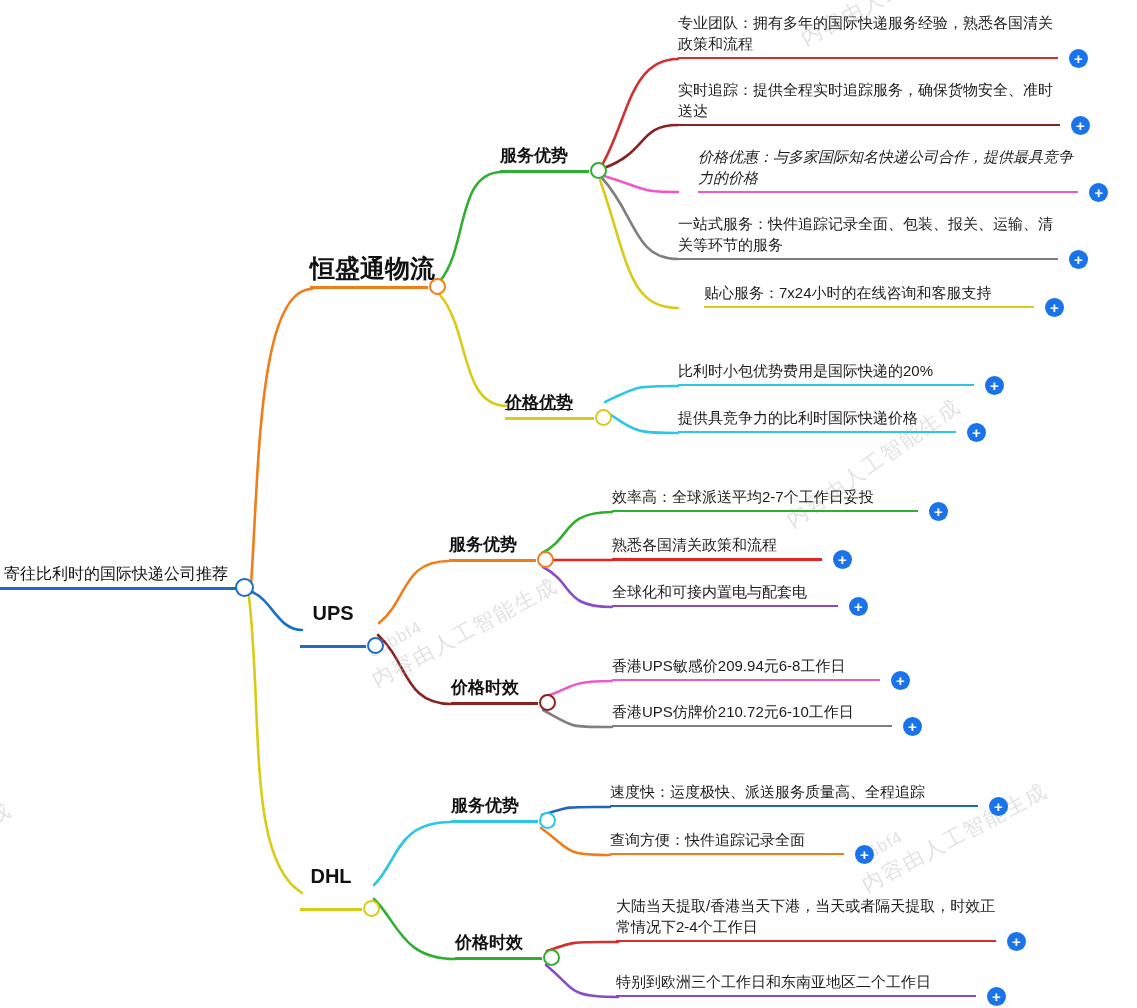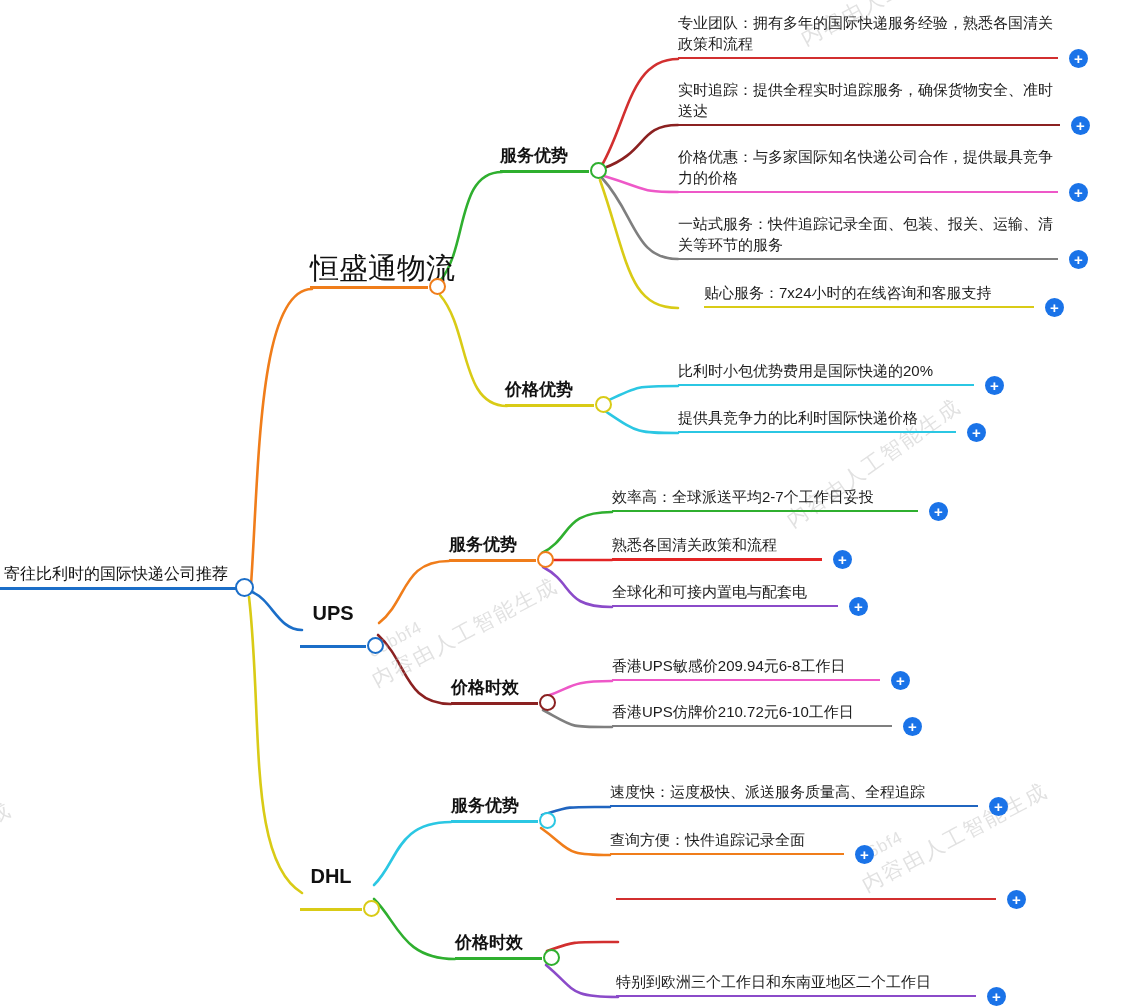--- a/index.html
+++ b/index.html
@@ -4,21 +4,21 @@
 <style>
   html,body{margin:0;padding:0;background:#fff;}
   .canvas{position:relative;width:1137px;height:1008px;background:#ffffff;overflow:hidden;
           font-family:"Liberation Sans","DejaVu Sans",sans-serif;color:#1c1c1c;}
   svg.connectors{position:absolute;left:0;top:0;width:1137px;height:1008px;pointer-events:none;}
   svg.connectors path{fill:none;stroke-width:2.6;stroke-linecap:round;}
 
   .topic{position:absolute;box-sizing:border-box;border-bottom:3px solid;padding-bottom:3px;
          white-space:nowrap;color:#111;}
   .t-root{font-size:16px;line-height:20px;font-weight:400;padding-left:4px;}
-  .t-main{font-size:29px;line-height:29px;font-weight:400;}
+  .t-main{font-size:25px;line-height:29px;font-weight:700;}
   .t-co{font-size:20px;line-height:24px;font-weight:700;text-align:center;padding-bottom:20px;}
   .t-sub{font-size:17px;line-height:22px;font-weight:700;}
 
   .leaf{position:absolute;box-sizing:content-box;font-size:15px;line-height:21px;
         padding-bottom:3px;border-bottom:2.5px solid;word-break:break-all;}
 
   .node-circle{position:absolute;width:13px;height:13px;border-radius:50%;background:#fff;
                border:2.5px solid;right:-18px;bottom:-9px;}
   .plus{position:absolute;right:-30px;bottom:-11px;width:19px;height:19px;border-radius:50%;
         background:#1a73e8;color:#fff;font-size:15px;font-weight:700;line-height:19px;
@@ -101,34 +101,34 @@
   </div>
 
   <div class="leaf b-red" style="left:678px;top:12px;width:380px;">
     <span>专业团队：拥有多年的国际快递服务经验，熟悉各国清关政策和流程</span>
     <span class="plus">+</span>
   </div>
   <div class="leaf b-maroon" style="left:678px;top:79px;width:382px;">
     <span>实时追踪：提供全程实时追踪服务，确保货物安全、准时送达</span>
     <span class="plus">+</span>
   </div>
-  <div class="leaf b-pink" style="left:678px;top:146px;width:380px;">
+  <div class="leaf b-pink" style="left:698px;top:146px;width:380px;font-style:italic;">
     <span>价格优惠：与多家国际知名快递公司合作，提供最具竞争力的价格</span>
     <span class="plus">+</span>
   </div>
   <div class="leaf b-gray" style="left:678px;top:213px;width:380px;">
     <span>一站式服务：快件追踪记录全面、包装、报关、运输、清关等环节的服务</span>
     <span class="plus">+</span>
   </div>
   <div class="leaf b-yellow" style="left:704px;top:282px;width:330px;">
     <span>贴心服务：7x24小时的在线咨询和客服支持</span>
     <span class="plus">+</span>
   </div>
 
-  <div class="topic t-sub b-yellow" style="left:505px;top:379px;width:89px;">
+  <div class="topic t-sub b-yellow" style="left:505px;top:392px;width:89px;text-decoration:underline;">
     <span>价格优势</span>
     <span class="node-circle b-yellow"></span>
   </div>
 
   <div class="leaf b-cyan" style="left:678px;top:360px;width:296px;">
     <span>比利时小包优势费用是国际快递的20%</span>
     <span class="plus">+</span>
   </div>
   <div class="leaf b-cyan" style="left:678px;top:407px;width:278px;">
     <span>提供具竞争力的比利时国际快递价格</span>
@@ -190,20 +190,21 @@
     <span>查询方便：快件追踪记录全面</span>
     <span class="plus">+</span>
   </div>
 
   <div class="topic t-sub b-green" style="left:455px;top:932px;width:87px;">
     <span>价格时效</span>
     <span class="node-circle b-green"></span>
   </div>
 
   <div class="leaf b-red" style="left:616px;top:895px;width:380px;">
+    <span>大陆当天提取/香港当天下港，当天或者隔天提取，时效正常情况下2-4个工作日</span>
     <span class="plus">+</span>
   </div>
   <div class="leaf b-purple" style="left:616px;top:971px;width:360px;">
     <span>特别到欧洲三个工作日和东南亚地区二个工作日</span>
     <span class="plus">+</span>
   </div>
 
 </div>
 
 </body></html>

